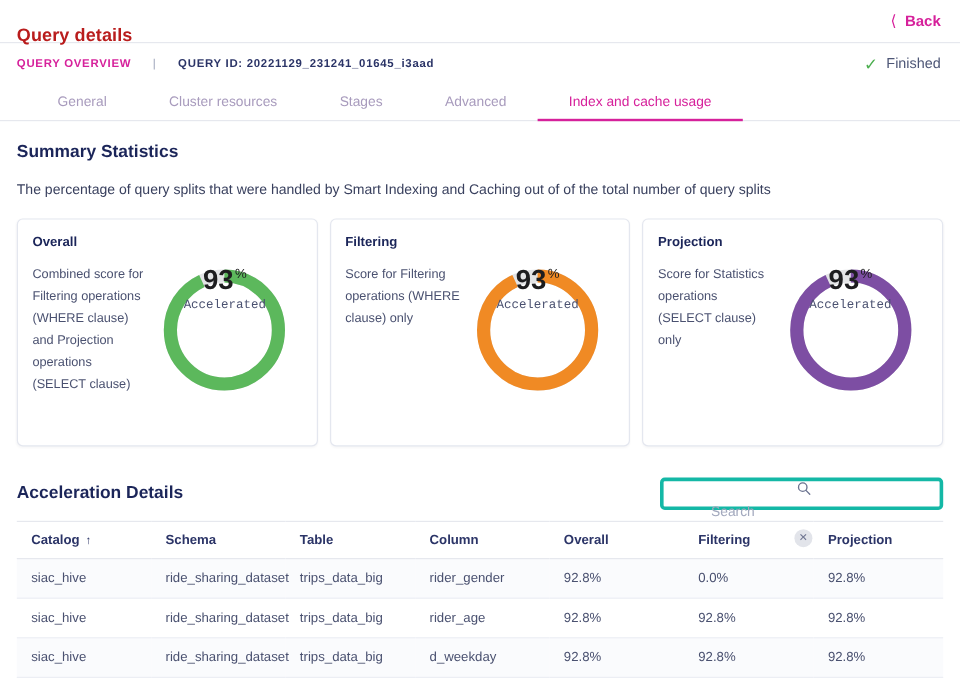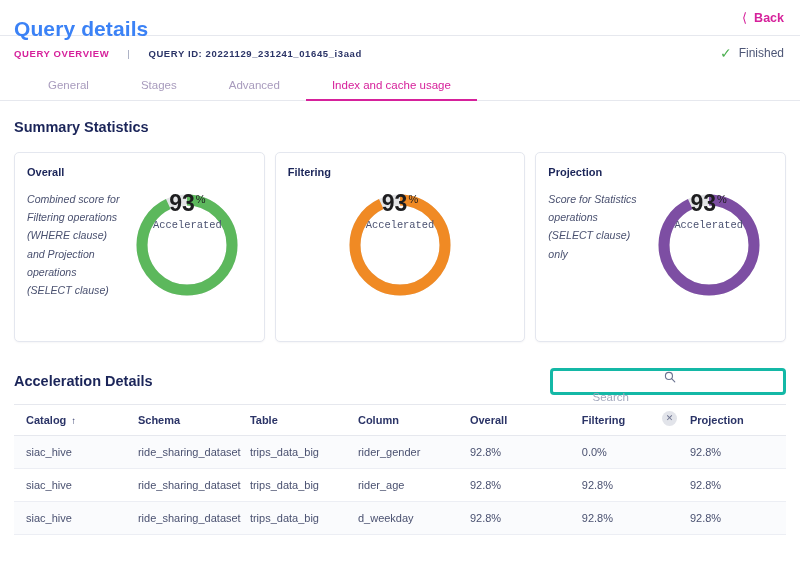--- a/index.html
+++ b/index.html
@@ -12,21 +12,21 @@
   }
 
   
   .topbar {
     height: 36px;
     display: flex; align-items: center; justify-content: space-between;
     padding: 0 16px 0 14px;
     border-bottom: 1px solid #e6e8ee;
   }
   .page-title {
-    font-size: 21px; font-weight: bold; color: #3b82f6;
+    font-size: 15px; font-weight: bold; color: #b91c1c;
     letter-spacing: .1px;
     margin-top: 23px;
   }
   .back-btn {
     display: flex; align-items: center; gap: 7px;
     color: #d6219b; font-size: 12.5px; font-weight: bold;
     cursor: pointer; user-select: none;
   }
   .chev { font-size: 13px; font-weight: normal; line-height: 1; }
 
@@ -71,21 +71,21 @@
     border: 1px solid #e4e7ef; border-radius: 5px; background: #fff;
     padding: 13px 12px 10px 12px;
     display: flex; flex-direction: column;
     box-shadow: 0 1px 2px rgba(20,25,60,.04);
     position: relative;
   }
   .card-title { font-size: 11px; font-weight: bold; color: #1b2559; }
   .card-body { display: flex; flex: 1; align-items: flex-start; margin-top: 12px; }
   .card-desc {
     font-size: 10.6px; color: #4a5170; line-height: 1.72;
-    width: 96px; flex: none; font-style: italic;
+    width: 96px; flex: none;
   }
   .donut-wrap { flex: 1; display: flex; justify-content: center; align-items: flex-start; padding-top: 2px; }
   .donut { position: relative; width: 106px; height: 106px; }
   .donut svg { transform: rotate(-90deg); display: block; }
   .donut-center {
     position: absolute; inset: 0;
     display: flex; flex-direction: column; align-items: center; justify-content: flex-start;
   }
   .donut-num {
     font-size: 23px; font-weight: bold; color: #1d1d1f; line-height: 1;
@@ -150,27 +150,29 @@
     <span class="crumb-id">QUERY ID: 20221129_231241_01645_i3aad</span>
   </div>
   <div class="status">
     <span class="check">✓</span>
     <span>Finished</span>
   </div>
 </div>
 
 <div class="tabs">
   <div class="tab">General</div>
+  <div class="tab">Cluster resources</div>
   <div class="tab">Stages</div>
   <div class="tab">Advanced</div>
   <div class="tab active">Index and cache usage</div>
 </div>
 
 <div class="summary-wrap">
   <div class="section-title">Summary Statistics</div>
+  <div class="lede">The percentage of query splits that were handled by Smart Indexing and Caching out of of the total number of query splits</div>
 
   <div class="cards">
 
     <div class="card">
       <div class="card-title">Overall</div>
       <div class="card-body">
         <div class="card-desc">Combined score for Filtering operations (WHERE clause) and Projection operations (SELECT clause)</div>
         <div class="donut-wrap">
           <div class="donut">
             <svg width="106" height="106" viewBox="0 0 106 106">
@@ -185,20 +187,21 @@
               <div class="donut-label">Accelerated</div>
             </div>
           </div>
         </div>
       </div>
     </div>
 
     <div class="card">
       <div class="card-title">Filtering</div>
       <div class="card-body">
+        <div class="card-desc">Score for Filtering operations (WHERE clause) only</div>
         <div class="donut-wrap">
           <div class="donut">
             <svg width="106" height="106" viewBox="0 0 106 106">
               <circle cx="53" cy="53" r="45" fill="none" stroke="#e3e4e6" stroke-width="11"></circle>
               <circle class="donut-arc" cx="53" cy="53" r="45" fill="none" stroke="#f08a24" stroke-width="11" stroke-dasharray="262.9513051054657 19.792033717615684" stroke-dashoffset="0"></circle>
             </svg>
             <div class="donut-center">
               <div class="donut-num">
                 <span>93</span>
                   <span class="donut-pct">%</span>

